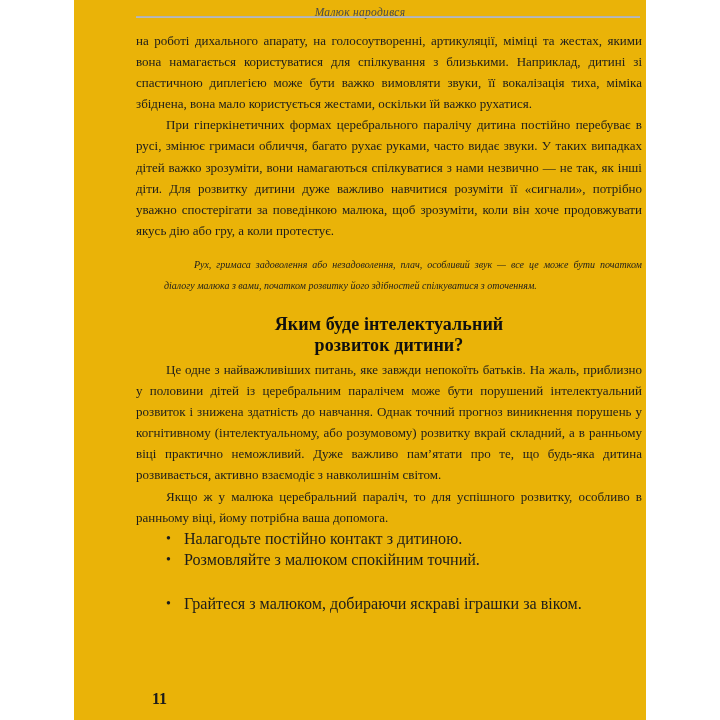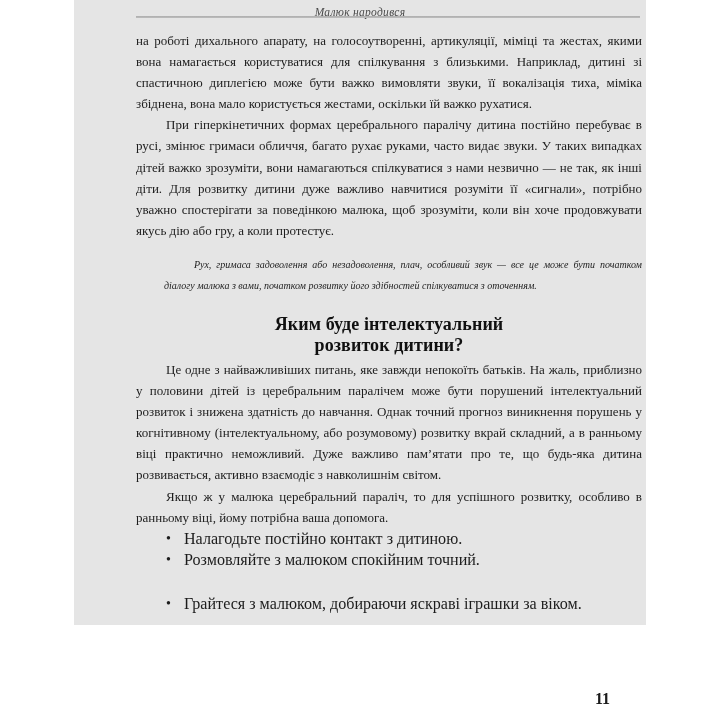--- a/index.html
+++ b/index.html
@@ -12,22 +12,22 @@
     background: #ffffff;
     font-family: "Liberation Serif", "DejaVu Serif", serif;
     overflow: hidden;
   }
 
   .page-sheet {
     position: absolute;
     left: 74px;
     top: 0;
     width: 572px;
-    height: 625px;
-    background: #e5e5e5;
+    height: 720px;
+    background: #eab308;
   }
 
   .page-inner {
     position: absolute;
     left: 0;
     top: 0;
     width: 572px;
     height: 720px;
   }
 
@@ -131,24 +131,24 @@
   ul.bullet-list li.wrap-out .bullet-text {
     margin-left: -48px;
     padding-left: 0;
     text-indent: 48px;
     margin-top: 23px;
   }
 
   
   .folio {
     position: absolute;
-    left: 52px;
+    left: 78px;
     top: 690px;
     width: 506px;
-    text-align: right;
+    text-align: left;
     font-size: 16px;
     font-weight: bold;
     color: #1c1c1c;
     padding-right: 22px;
     box-sizing: border-box;
   }
 </style>
 </head>
 <body>
 

